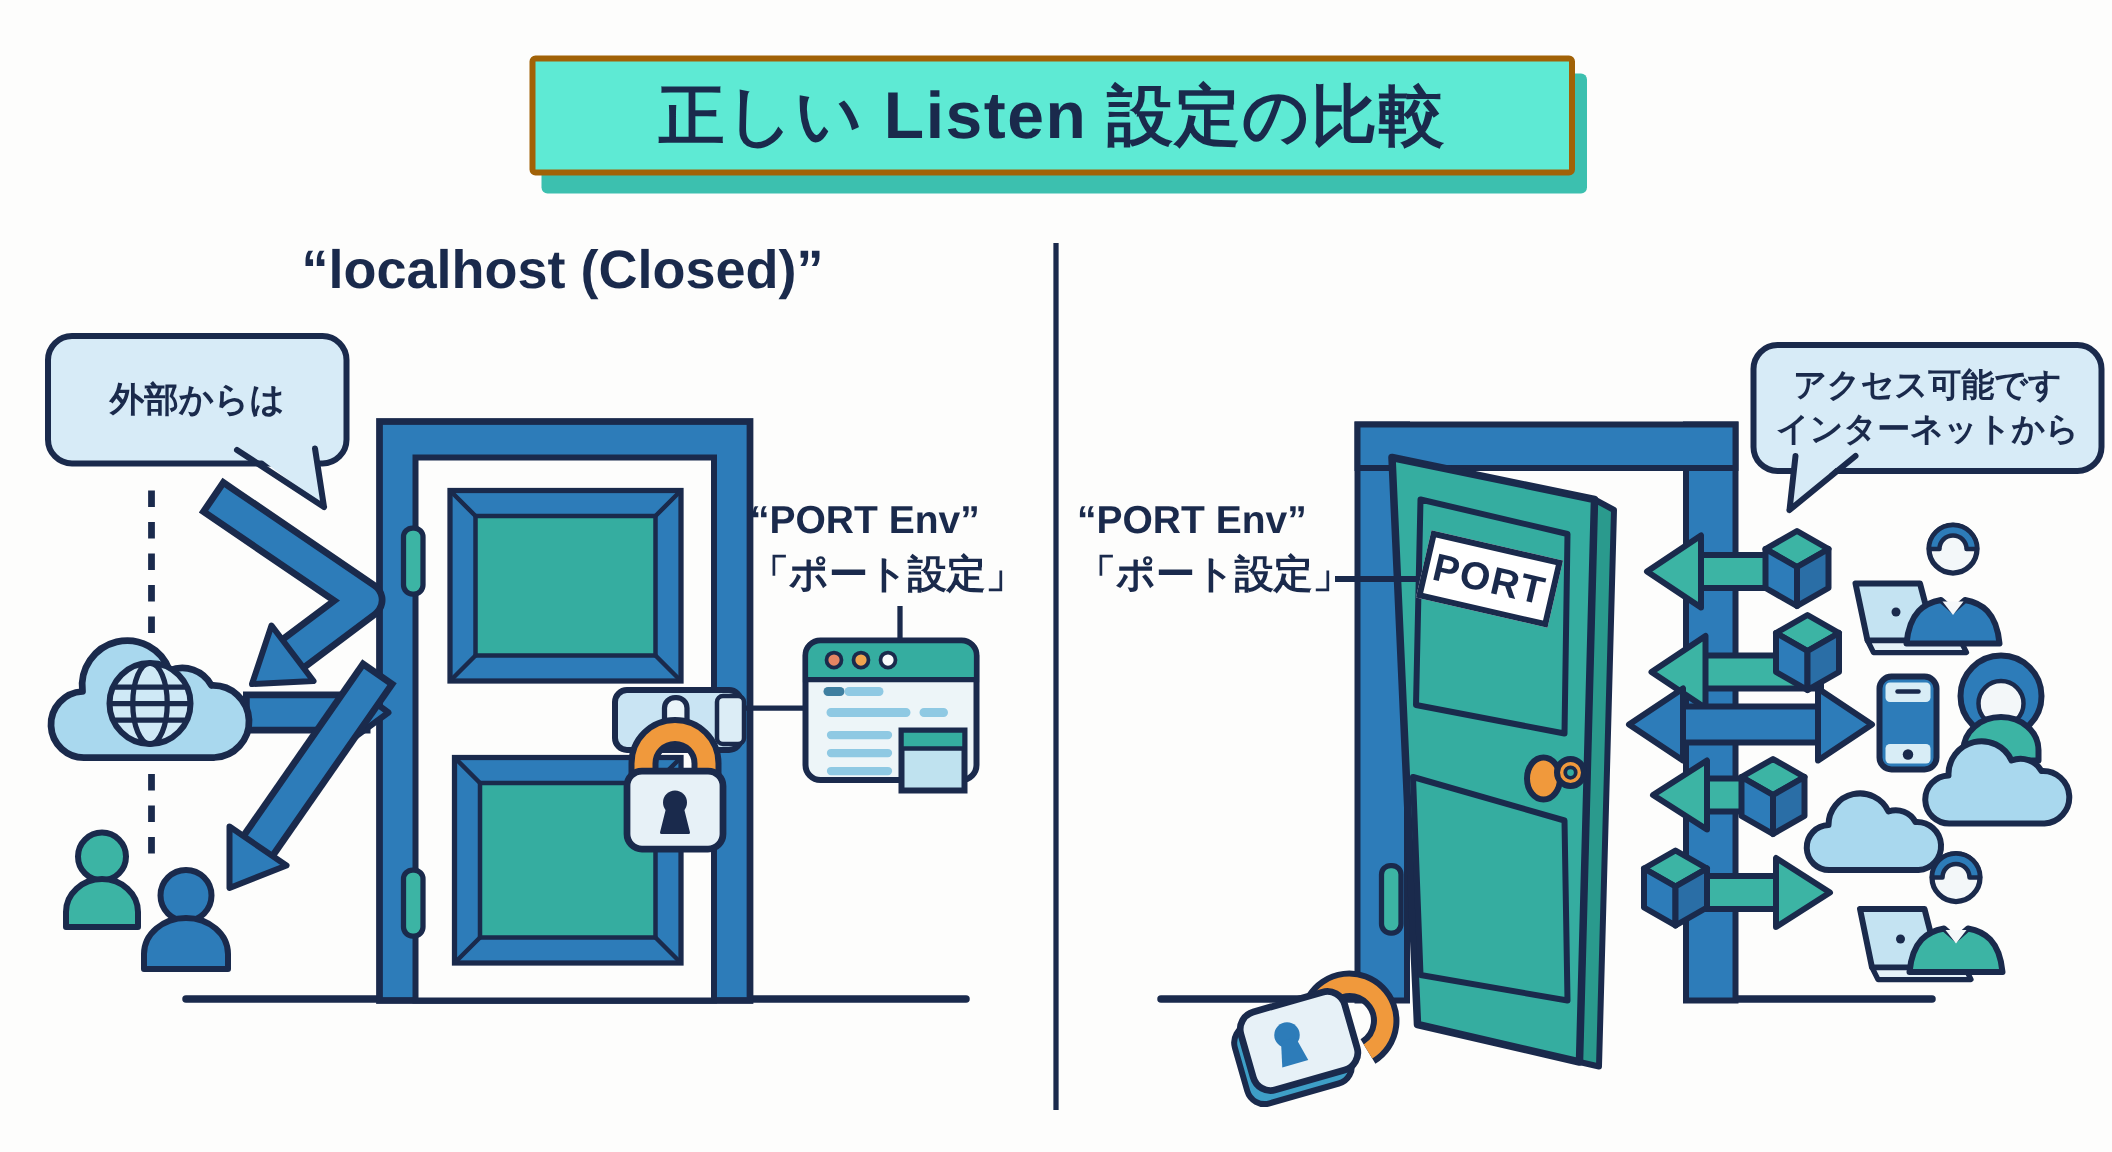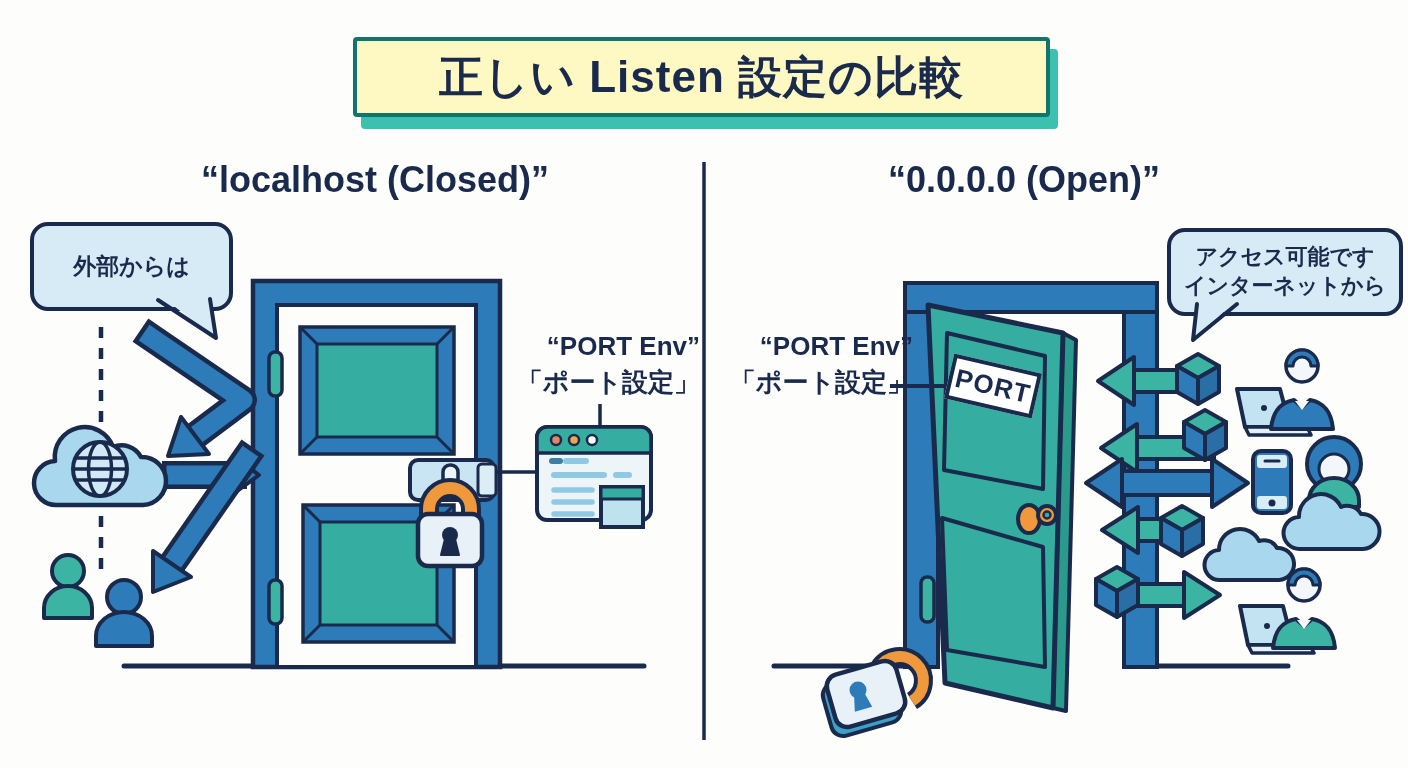--- a/index.html
+++ b/index.html
@@ -7,38 +7,38 @@
     position:relative;width:1408px;height:768px;overflow:hidden;
     background:#fdfdfc;
     font-family:"Liberation Sans","DejaVu Sans",sans-serif;
     color:#1a2a4c;
   }
   .art,.art-top{position:absolute;left:0;top:0;z-index:1;}
   .art-top{z-index:3;pointer-events:none;}
   .txt{position:absolute;z-index:2;}
   .title-box{
     left:353px;top:37px;width:689px;height:72px;
-    background:#fef9c3;border:4px solid #0f766e;border-radius:4px;
+    background:#5eead4;border:4px solid #a16207;border-radius:4px;
     box-shadow:8px 12px 0 #3cc0af;
     display:flex;align-items:center;justify-content:center;
     font-size:44px;font-weight:800;letter-spacing:1px;
   }
   .heading{text-align:center;font-weight:800;}
   .heading-left{left:155px;top:160px;width:440px;}
   .heading-right{left:808px;top:160px;width:432px;}
   .h-en{font-size:36px;line-height:1.1;}
   .h-jp{font-size:28px;margin-top:3px;}
   .bubble{
     background:#d7ebf7;border:4px solid #1a2a4c;border-radius:18px;
     display:flex;flex-direction:column;align-items:center;justify-content:center;
     font-weight:800;line-height:1.3;
   }
   .bubble-left{left:30px;top:222px;width:195px;height:81px;font-size:23px;}
   .bubble-right{left:1167px;top:228px;width:228px;height:80px;font-size:22px;}
-  .port-label{text-align:right;font-weight:800;}
+  .port-label{text-align:left;font-weight:800;}
   .port-left{left:500px;top:331px;width:200px;}
   .port-right{left:718px;top:331px;width:195px;}
   .pl-en{font-size:26px;}
   .pl-jp{font-size:26px;margin-top:3px;}
   .port-sign{
     left:948px;top:363px;width:82px;height:38px;
     background:#ffffff;border:4px solid #1a2a4c;
     transform:rotate(13deg);
     display:flex;align-items:center;justify-content:center;
     font-size:26px;font-weight:800;letter-spacing:1px;
@@ -258,21 +258,20 @@
 
 <div class="txt title-box">
   <span>正しい Listen 設定の比較</span>
 </div>
 
 <div class="txt heading heading-left">
   <div class="h-en">“localhost (Closed)”</div>
 </div>
 
 <div class="txt heading heading-right">
-  <div class="h-en">“0.0.0.0 (Open)”</div>
 </div>
 
 <div class="txt bubble bubble-left">
   <div>外部からは</div>
 </div>
 
 <div class="txt bubble bubble-right">
   <div>アクセス可能です</div>
   <div>インターネットから</div>
 </div>

